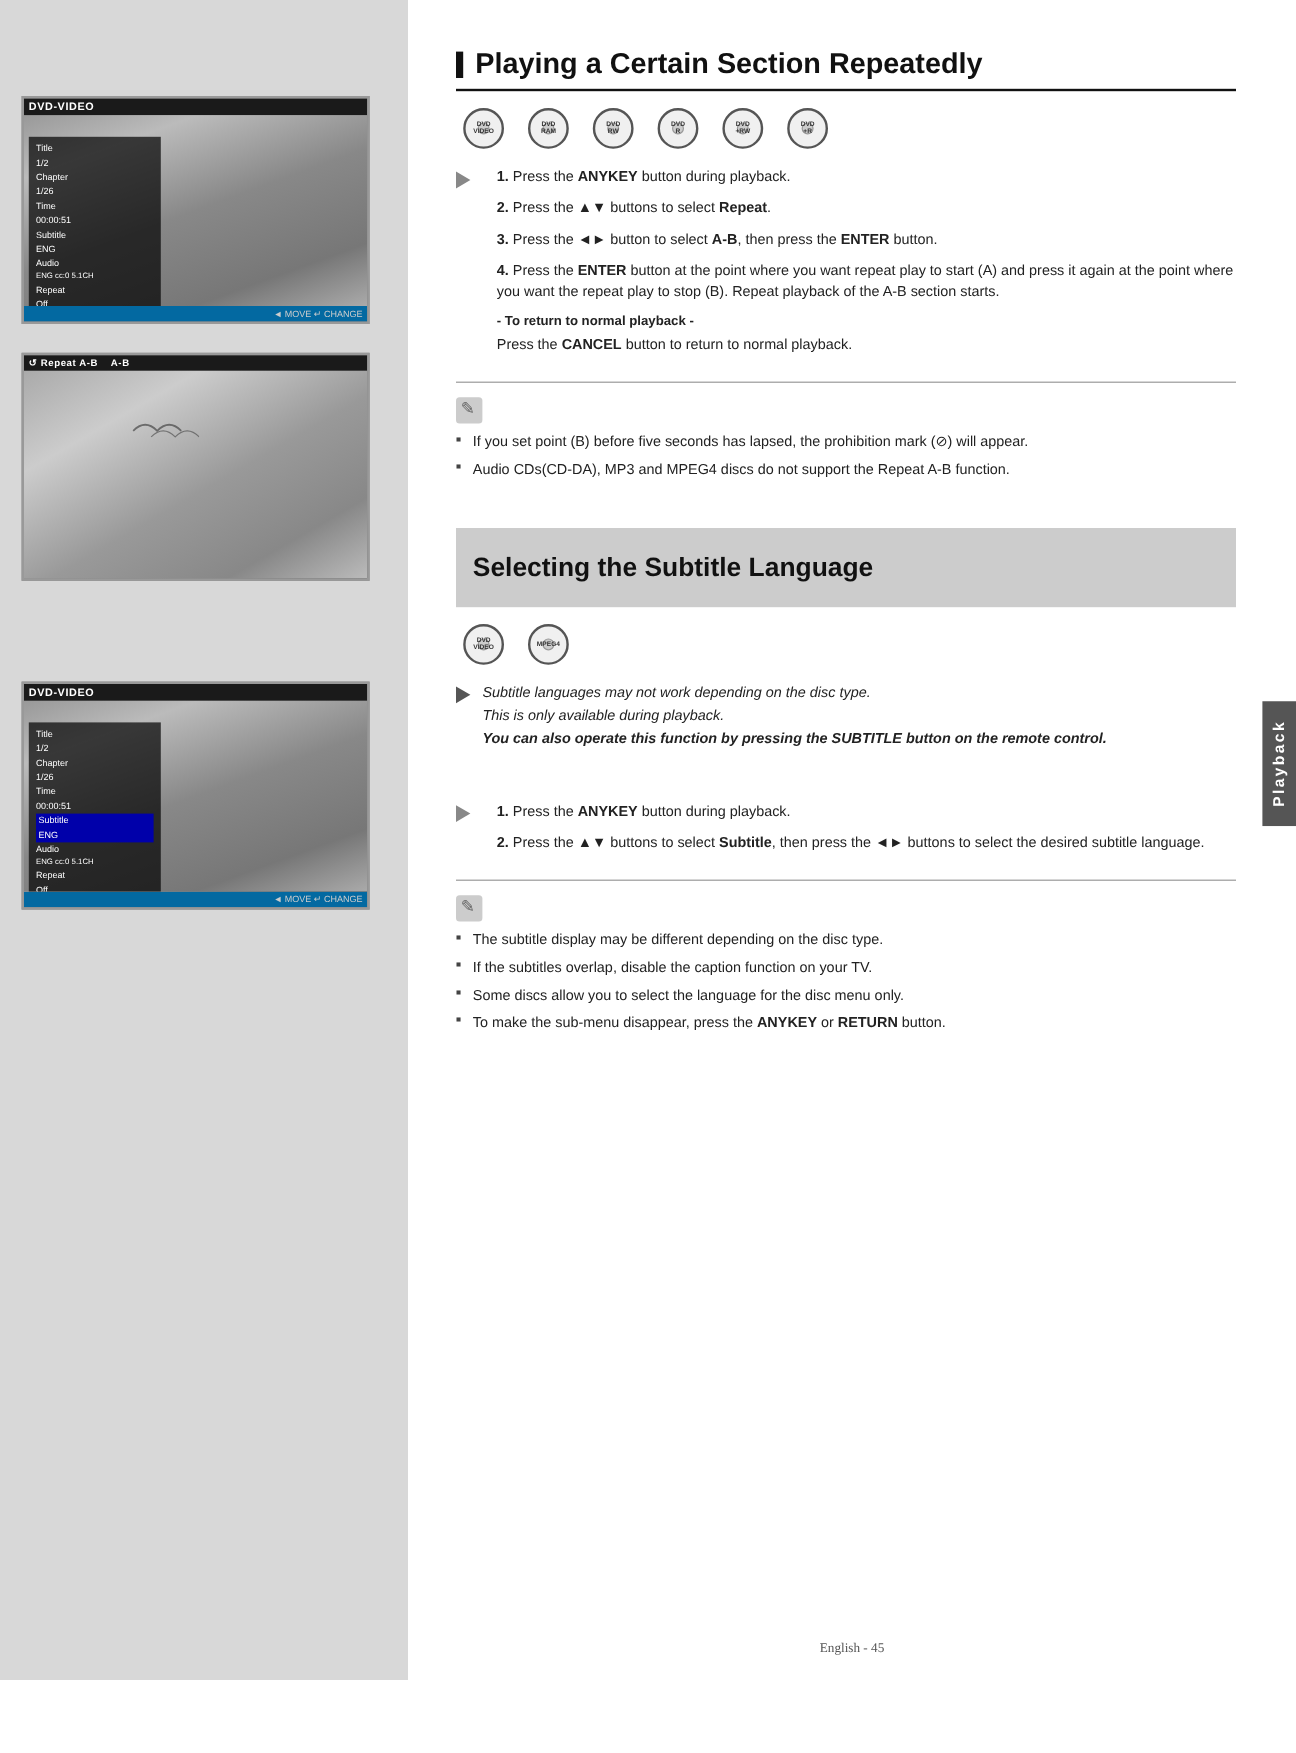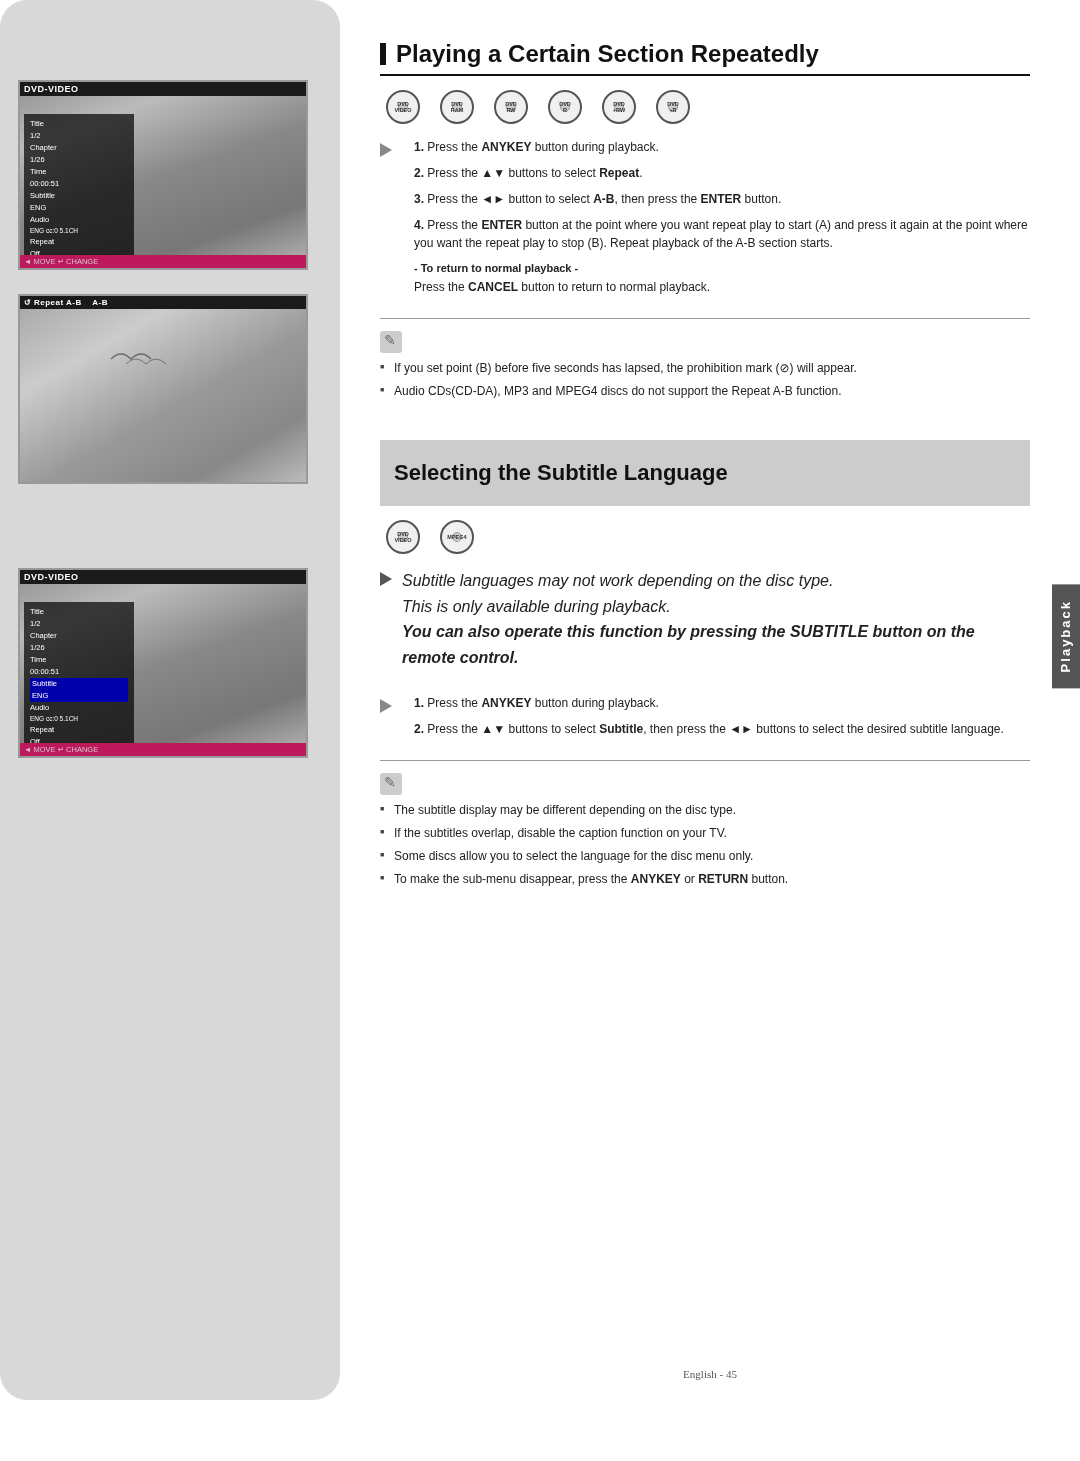--- a/index.html
+++ b/index.html
@@ -15,21 +15,20 @@
 
     
     .left-panel {
       background: #d8d8d8;
       width: 340px;
       min-height: 1400px;
       padding: 20px 18px;
       display: flex;
       flex-direction: column;
       gap: 24px;
-      border-radius: 27px;
     }
 
     .screen-image {
       width: 290px;
       height: 190px;
       background: #888;
       border: 2px solid #999;
       overflow: hidden;
       position: relative;
       display: flex;
@@ -80,25 +79,25 @@
       justify-content: space-between;
       flex-direction: column;
     }
 
     .menu-panel .menu-item.highlighted {
       background: #00a;
       padding: 0 2px;
     }
 
     .screen-bottom-nav {
-      background: #be185d;
+      background: #0369a1;
       color: #ccc;
       font-size: 7.5px;
       padding: 2px 4px;
-      text-align: left;
+      text-align: right;
     }
 
     
     .right-content {
       flex: 1;
       padding: 40px 50px 40px 40px;
       position: relative;
     }
 
     
@@ -234,22 +233,22 @@
 
     .format-icons-row-small {
       display: flex;
       gap: 8px;
       margin-bottom: 14px;
       align-items: center;
     }
 
     .intro-italic {
       font-style: italic;
-      font-size: 16px;
-      margin-bottom: 12px;
+      font-size: 12px;
+      margin-bottom: 29px;
       line-height: 1.6;
     }
 
     
     .page-footer {
       position: absolute;
       bottom: 20px;
       left: 50%;
       transform: translateX(-50%);
       font-size: 11px;

